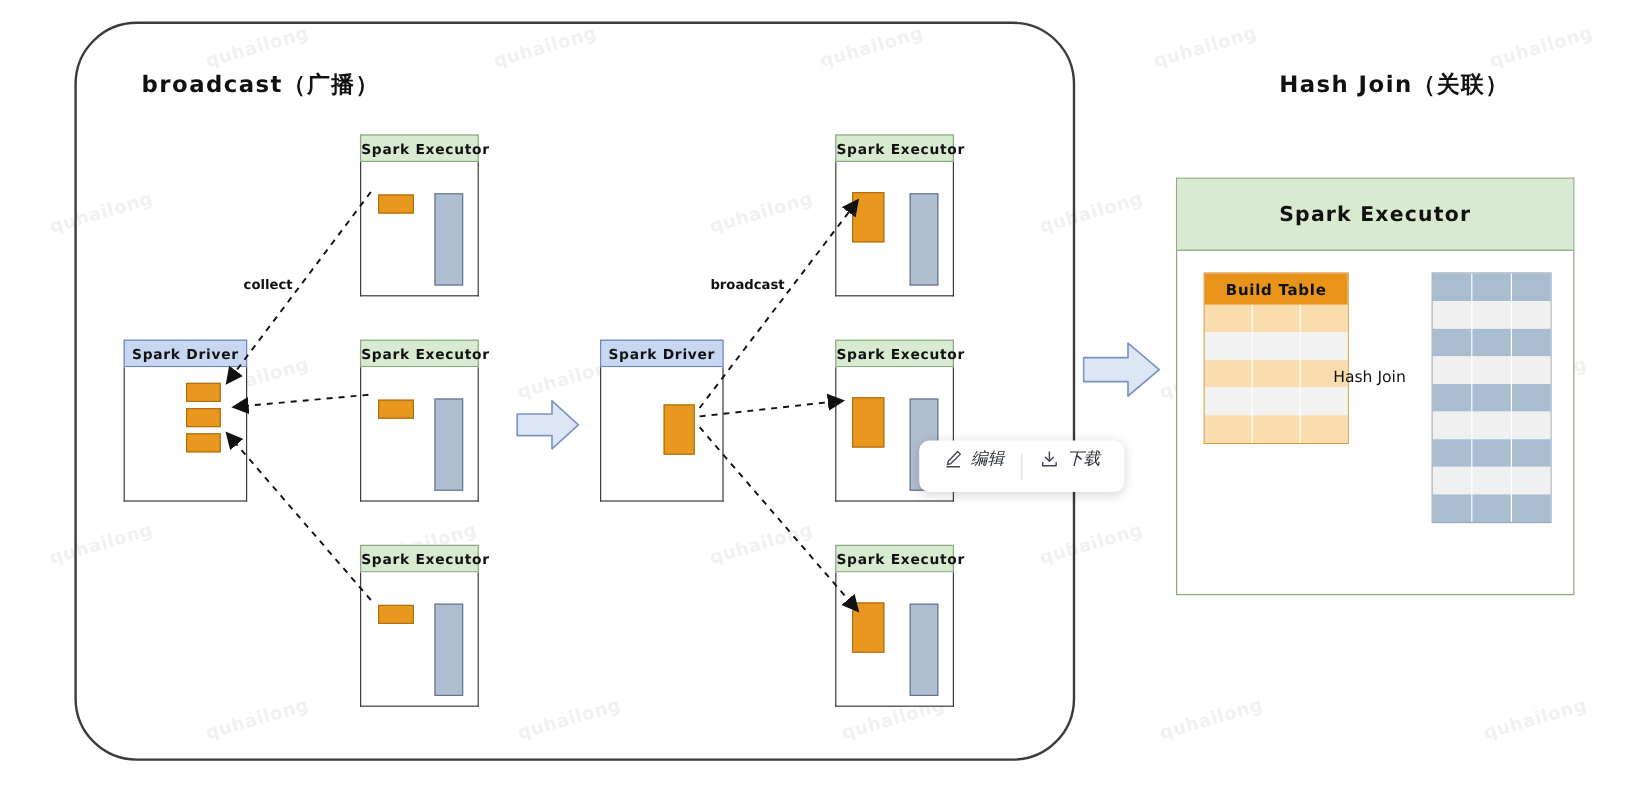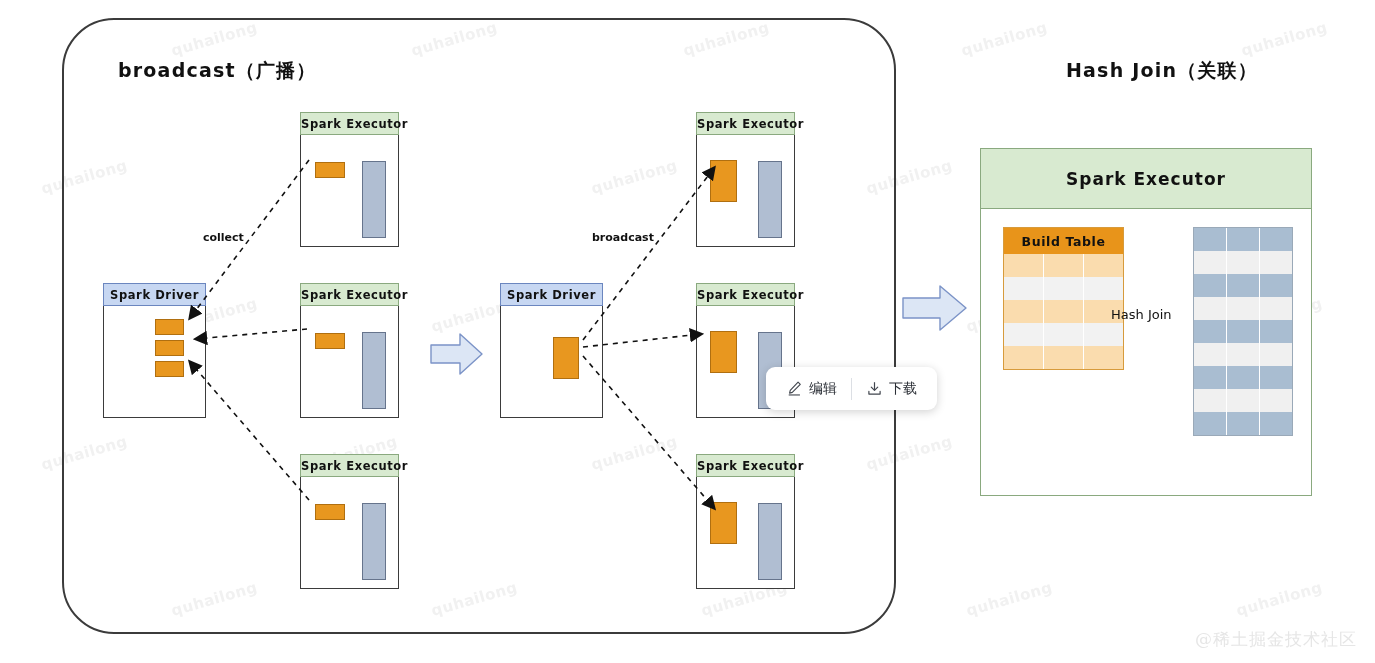--- a/index.html
+++ b/index.html
@@ -101,23 +101,24 @@
   }
 
   
   .toolbar{
     position:absolute;left:766px;top:367px;height:43px;
     background:#ffffff;border-radius:9px;
     box-shadow:0 2px 10px rgba(0,0,0,.18);
     display:flex;align-items:center;z-index:20;padding:0 6px;
   }
   .tb-btn{
-    display:flex;align-items:center;gap:6px;padding:0 14px;height:30px;
+    display:flex;align-items:flex-start;gap:6px;padding:0 14px;height:30px;
     font-size:14px;color:#2b2f36;cursor:pointer;
     font-family:"DejaVu Sans","Liberation Sans",sans-serif;
+    font-style:italic;
   }
   .tb-sep{width:1px;height:22px;background:#dcdfe4;}
   .tb-ico{width:17px;height:17px;display:block;}
 </style>
 </head>
 <body>
 
 <div id="root">
 
   <div class="wm-layer">
@@ -352,14 +353,13 @@
     <div class="tb-btn">
       <svg class="tb-ico" viewBox="0 0 20 20">
         <line x1="10" y1="2.6" x2="10" y2="11.6" stroke="#40454d" stroke-width="1.4"></line>
         <path d="M6.2 8.4 L10 12.2 L13.8 8.4" fill="none" stroke="#40454d" stroke-width="1.4" stroke-linecap="round" stroke-linejoin="round"></path>
         <path d="M3.4 13.4 L3.4 16.6 L16.6 16.6 L16.6 13.4" fill="none" stroke="#40454d" stroke-width="1.4" stroke-linecap="round" stroke-linejoin="round"></path>
       </svg>
       <span>下载</span>
     </div>
   </div>
 
-  <div class="wm-brand">@稀土掘金技术社区</div>
 </div>
 
 </body></html>

